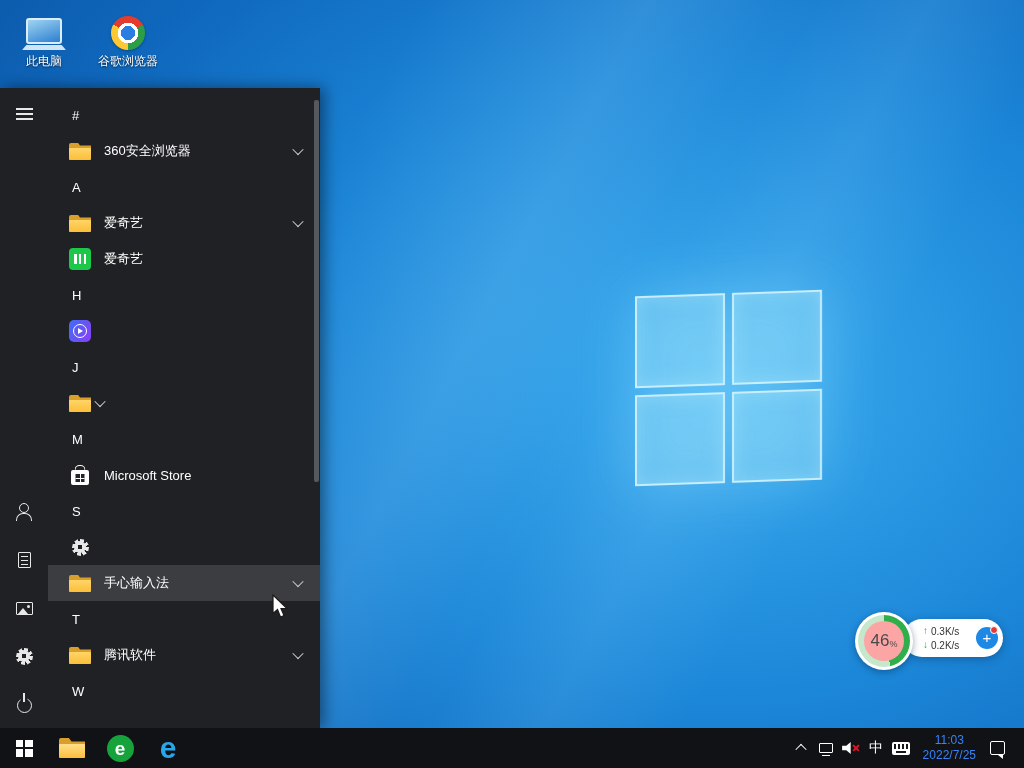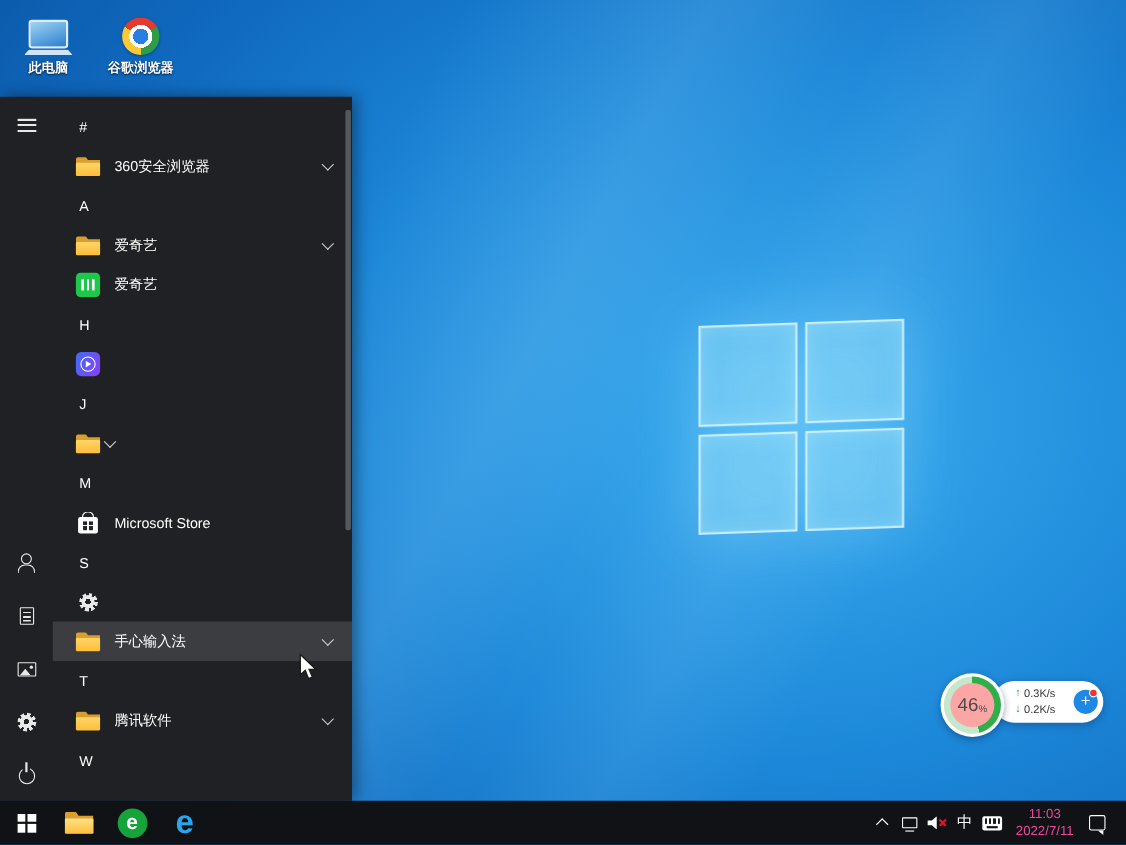--- a/index.html
+++ b/index.html
@@ -16,21 +16,21 @@
   .win-logo { position:absolute; left:635px; top:293px; width:187px; height:190px;
     display:grid; grid-template-columns:1fr 1fr; grid-template-rows:1fr 1fr; gap:7px;
     transform:skewY(-2deg); filter:drop-shadow(0 0 28px rgba(130,215,250,0.85)); }
   .win-pane { background:rgba(150,222,248,0.42); border:2px solid rgba(210,242,255,0.9);
     box-shadow:0 0 18px rgba(160,225,250,0.55) inset; }
 
   
   .desktop-icons { position:absolute; left:6px; top:6px; display:flex; gap:8px; }
   .dt-icon { width:76px; display:flex; flex-direction:column; align-items:center; padding-top:4px; }
   .dt-icon-art { height:40px; display:flex; align-items:flex-end; justify-content:center; }
-  .dt-label { margin-top:3px; color:#fff; font-size:12px; text-shadow:0 1px 2px rgba(0,0,0,0.75); white-space:nowrap;font-weight:bold; }
+  .dt-label { margin-top:3px; color:#fff; font-size:12px; text-shadow:0 1px 2px rgba(0,0,0,0.75); white-space:nowrap; }
 
   .thispc-icon { display:flex; flex-direction:column; align-items:center; }
   .thispc-screen { width:36px; height:26px; border:2px solid #dcedfa; border-radius:3px;
     background:linear-gradient(160deg,#9fd4f2,#2c7fd0); }
   .thispc-base { width:44px; height:5px; margin-top:1px; background:#cfe4f5; border-radius:1px;
     clip-path:polygon(10% 0,90% 0,100% 100%,0 100%); }
 
   .chrome-icon { width:34px; height:34px; border-radius:50%;
     background:
       radial-gradient(circle at 50% 50%, #2a7de1 0 7px, #fff 7px 10.5px, rgba(255,255,255,0) 10.5px),
@@ -131,21 +131,21 @@
     clip-path:polygon(0 32%, 38% 32%, 78% 0, 78% 100%, 38% 68%, 0 68%); }
   .mute-x { position:absolute; right:0; top:3px; width:8px; height:8px; }
   .mute-x::before,.mute-x::after { content:""; position:absolute; left:0; top:3.2px; width:8px; height:1.6px; background:#e81123; }
   .mute-x::before { transform:rotate(45deg); }
   .mute-x::after { transform:rotate(-45deg); }
   .ime-text { color:#fff; font-size:14px; }
   .keyboard-icon { width:18px; height:13px; background:#fff; border-radius:2px; position:relative; }
   .keyboard-icon::before { content:""; position:absolute; left:2px; right:2px; top:2px; height:5px;
     background:repeating-linear-gradient(90deg,#15171c 0 2px, transparent 2px 4px); }
   .keyboard-icon::after { content:""; position:absolute; left:4px; right:4px; bottom:2px; height:2px; background:#15171c; }
-  .clock { color:#ec4899; font-size:12px; line-height:15px; text-align:center; padding:0 9px; }
+  .clock { color:#3b82f6; font-size:12px; line-height:15px; text-align:center; padding:0 9px; }
   .action-center-icon { width:15px; height:14px; border:1.5px solid #fff; border-radius:2px; position:relative; }
   .action-center-icon::after { content:""; position:absolute; right:1px; bottom:-5px; width:0; height:0;
     border-left:5px solid transparent; border-top:4px solid #fff; }
 
   
   .speed-widget { position:absolute; left:855px; top:610px; width:150px; height:64px; z-index:20; }
   .speed-pill { position:absolute; left:48px; top:9px; width:100px; height:38px; background:#fff;
     border-radius:19px; box-shadow:0 2px 8px rgba(0,30,70,0.35); display:flex; align-items:center; }
   .speed-rows { margin-left:20px; }
   .speed-row { display:flex; align-items:center; height:14px; }
@@ -360,21 +360,21 @@
         </span>
     </div>
     <div class="tray-btn">
       <span class="ime-text">中</span>
     </div>
     <div class="tray-btn">
         <span class="keyboard-icon"></span>
       </div>
     <div class="clock">
       <div>11:03</div>
-      <div>2022/7/11</div>
+      <div>2022/7/25</div>
     </div>
     <div class="tray-btn">
         <span class="action-center-icon"></span>
       </div>
   </div>
 </div>
 
 <div class="speed-widget">
   <div class="speed-pill">
     <div class="speed-rows">

